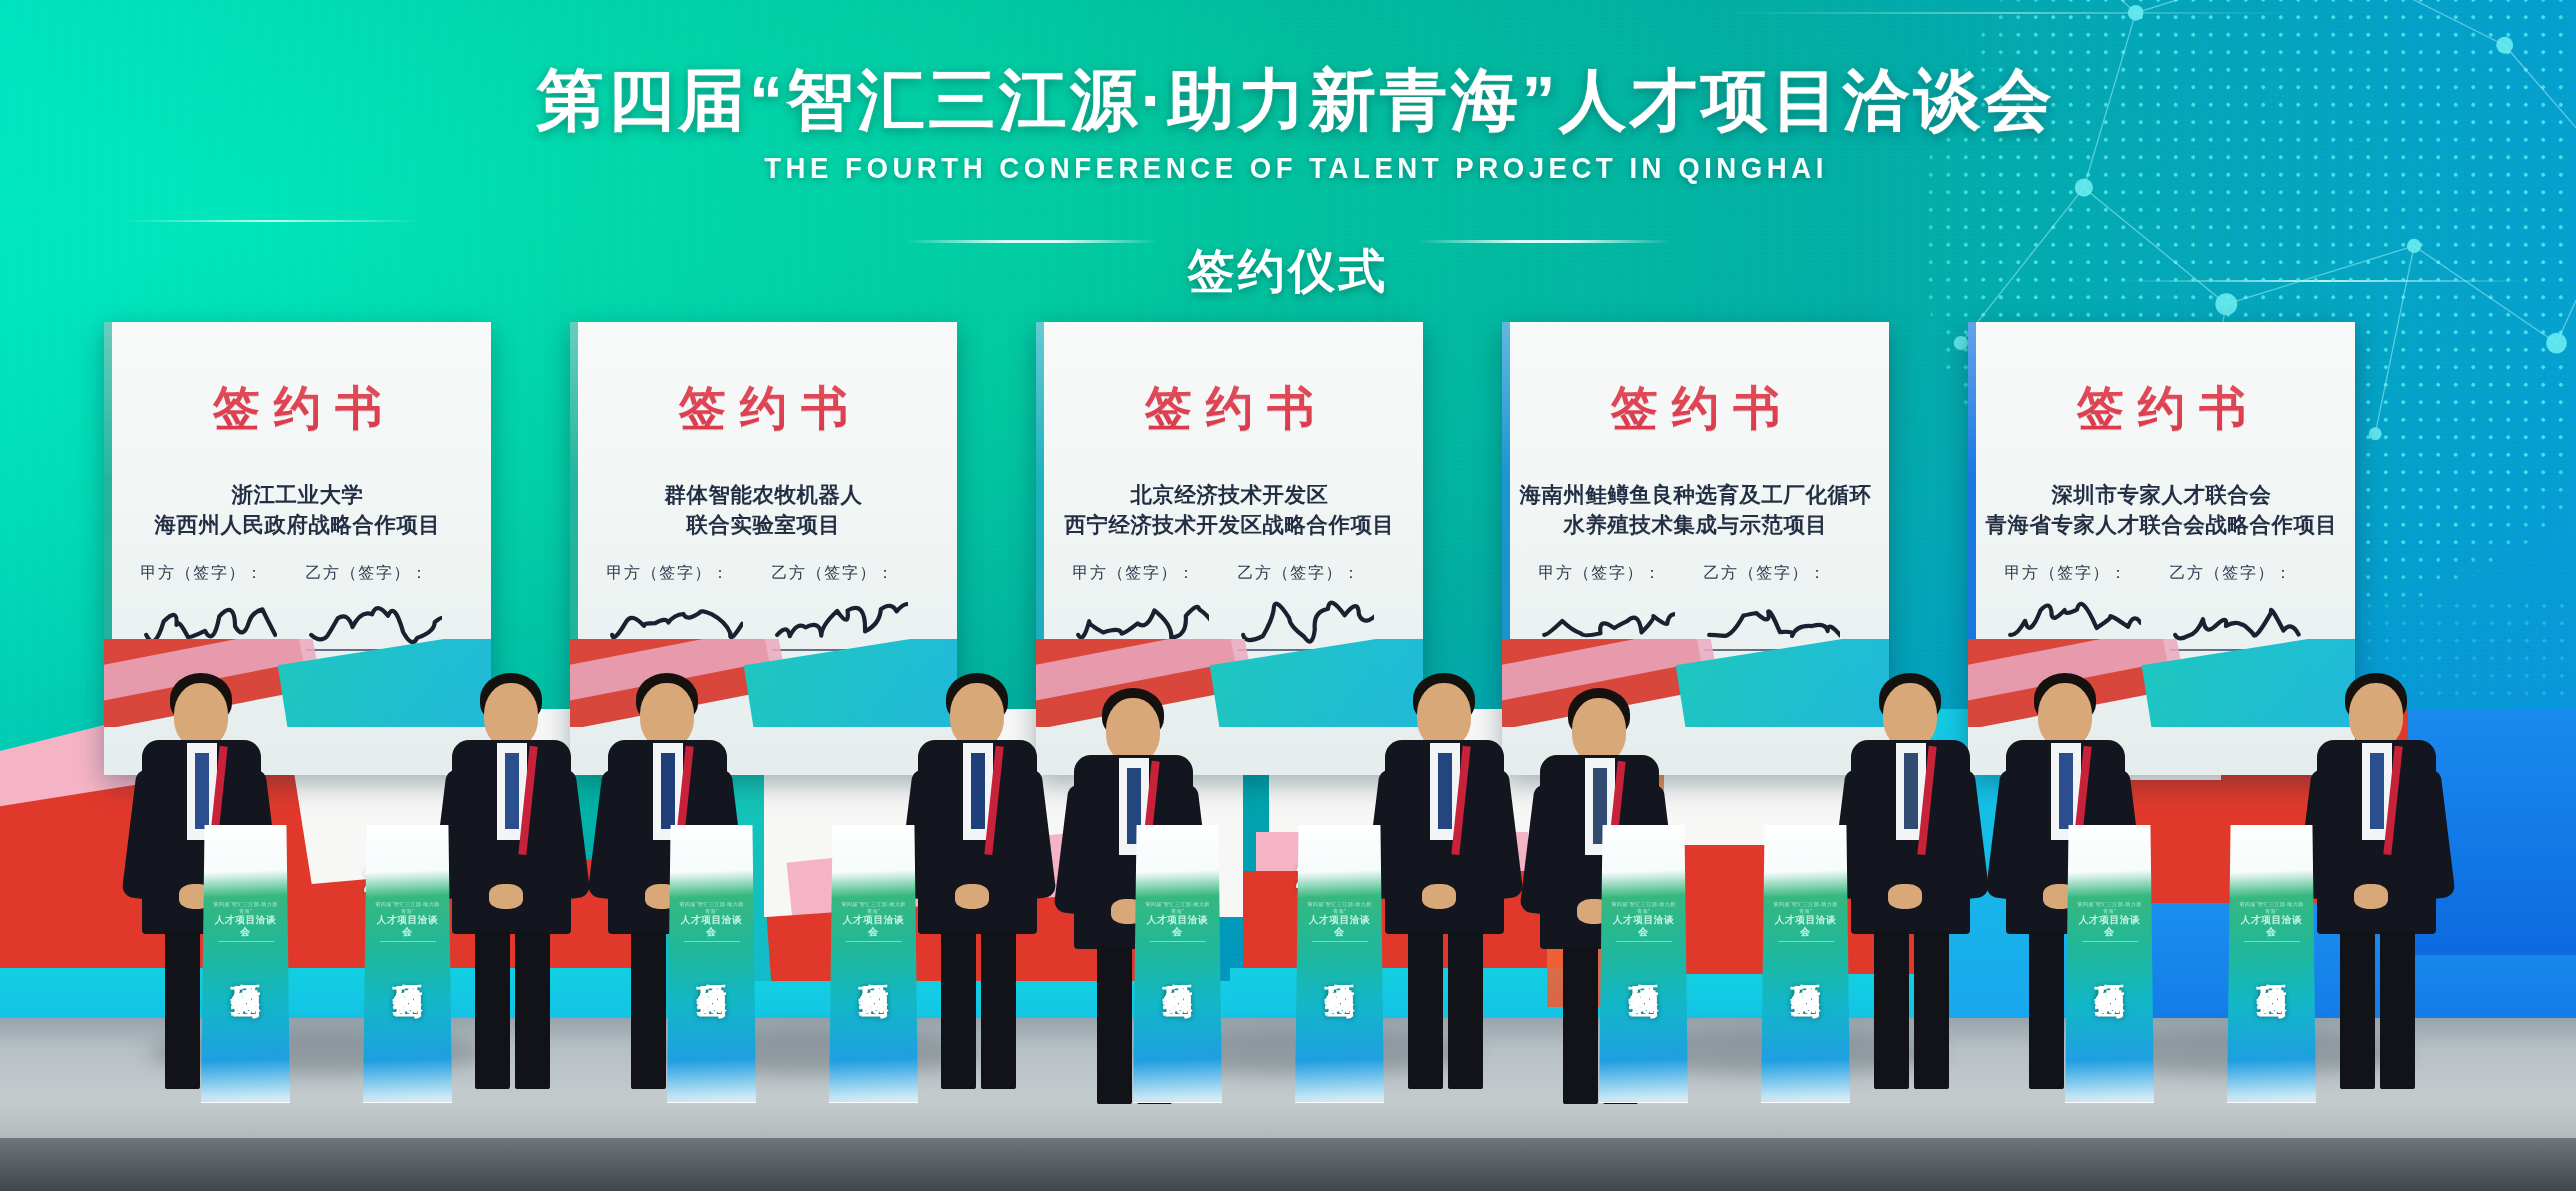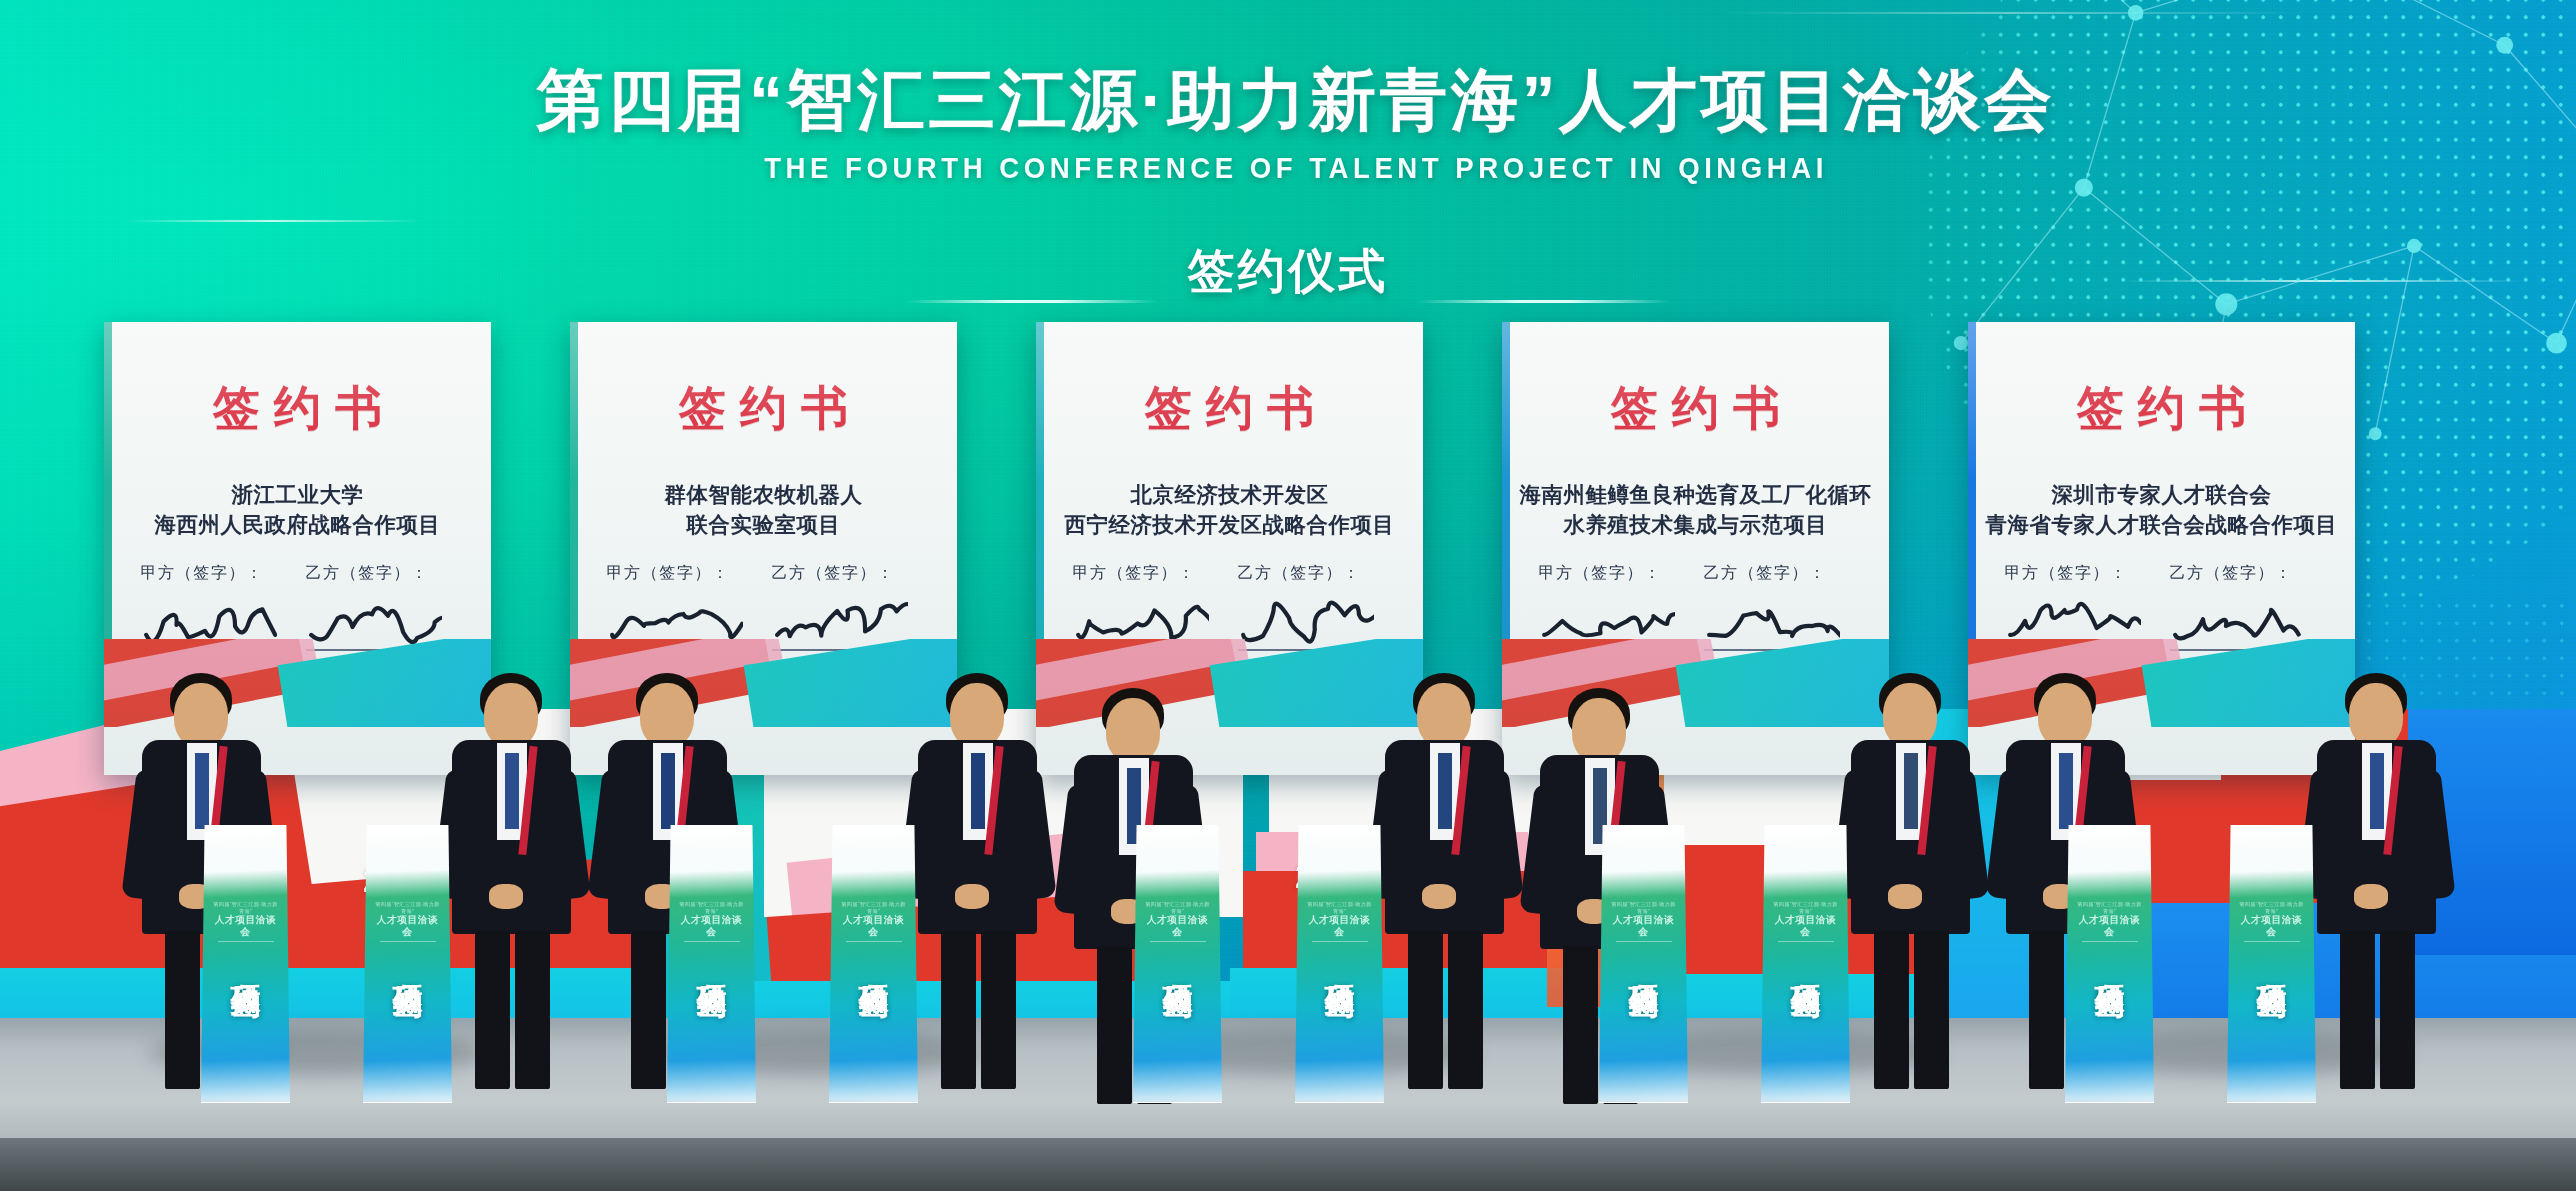--- a/index.html
+++ b/index.html
@@ -51,21 +51,21 @@
   .title-cn{
     font-size:67px;font-weight:700;color:#ffffff;letter-spacing:3.9px;line-height:1.05;
     text-shadow:0 2.6px 10.4px rgba(0,60,60,.45), 0 0 1.3px rgba(255,255,255,.7);
     white-space:nowrap;}
   .title-en{
     margin-top:15.5px;font-size:30px;font-weight:700;color:#f3fffd;letter-spacing:4.9px;
     transform:scaleX(.92);white-space:nowrap;
     text-shadow:0 1.9px 6.5px rgba(0,60,60,.40);}
 
   .subrow{position:absolute;left:0;right:0;top:240px;z-index:6;
-    display:flex;align-items:flex-end;justify-content:center;gap:30px;}
+    display:flex;align-items:flex-start;justify-content:center;gap:30px;}
   .subrule{width:252px;height:2.6px;background:linear-gradient(90deg,rgba(255,255,255,0),#d8fffb 40%,#d8fffb 60%,rgba(255,255,255,0));}
   .sub-cn{font-size:47px;font-weight:700;color:#fff;letter-spacing:3.2px;white-space:nowrap;
     text-shadow:0 2.6px 9px rgba(0,60,60,.45);}
 
   
   .board{
     position:absolute;top:322px;width:387px;height:453px;background:#f4f7f6;
     box-shadow:0 9px 26px rgba(0,40,60,.35);
     display:flex;flex-direction:column;align-items:center;overflow:hidden;z-index:5;}
   .board::after{content:"";position:absolute;inset:0;

